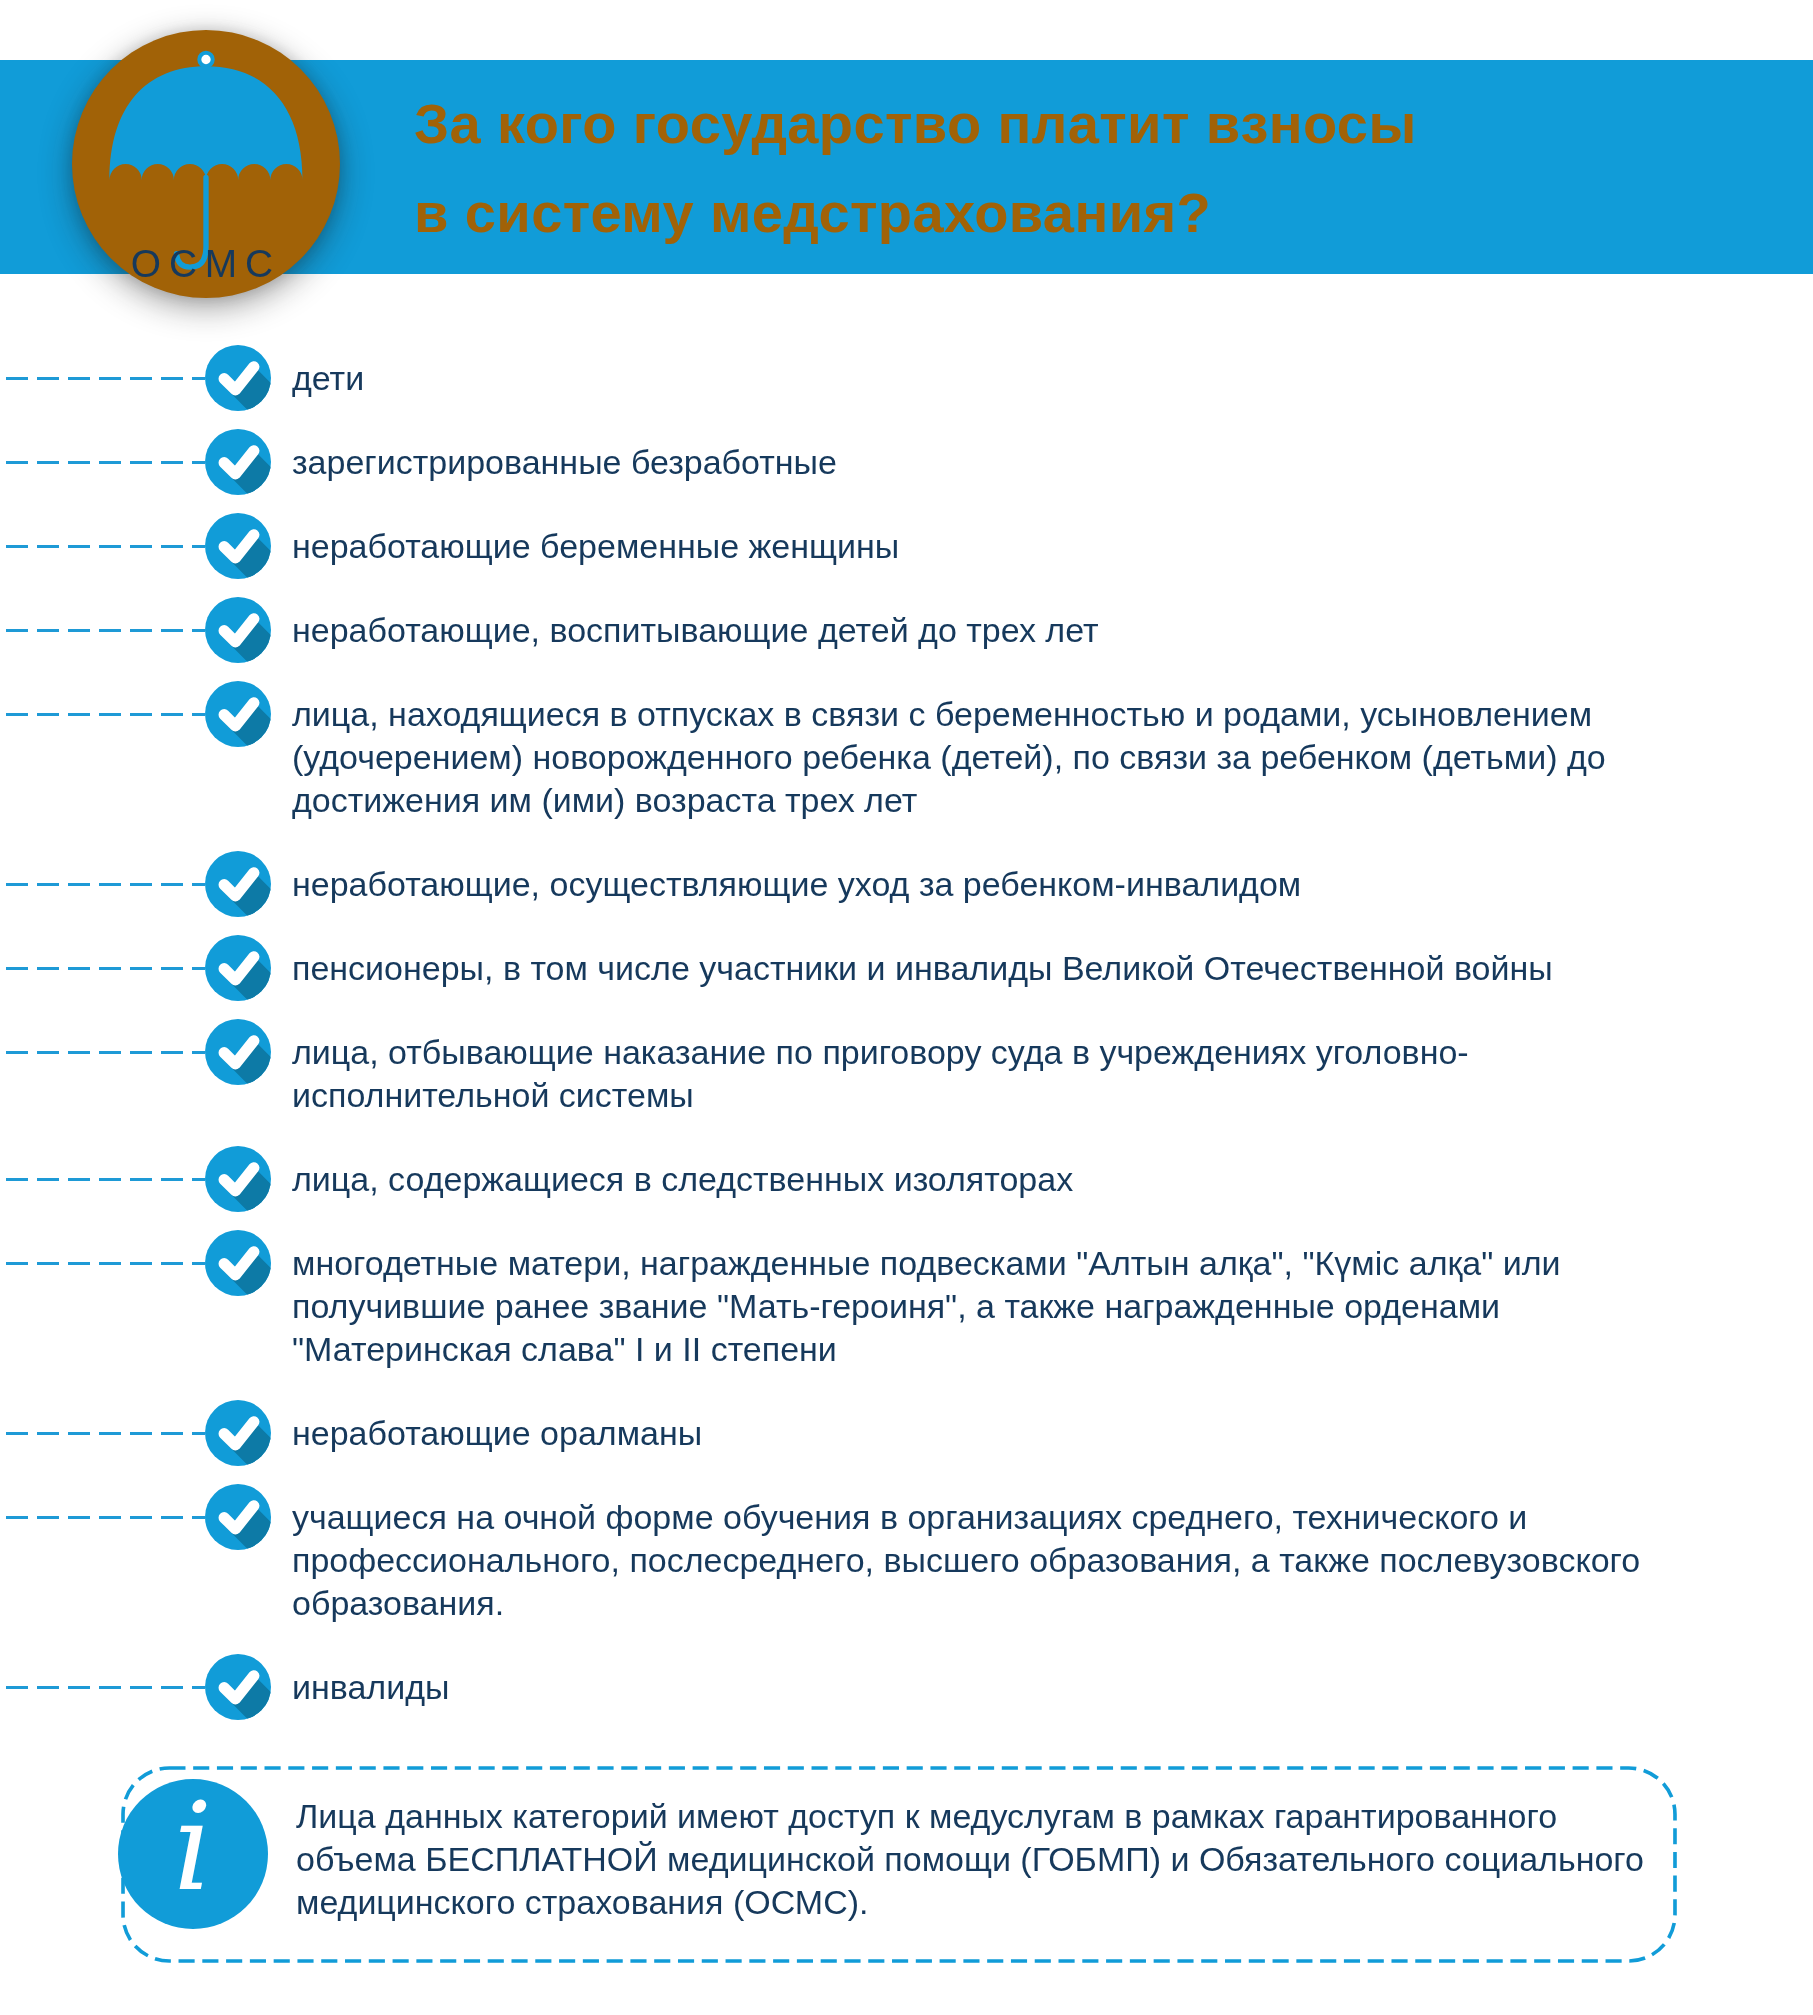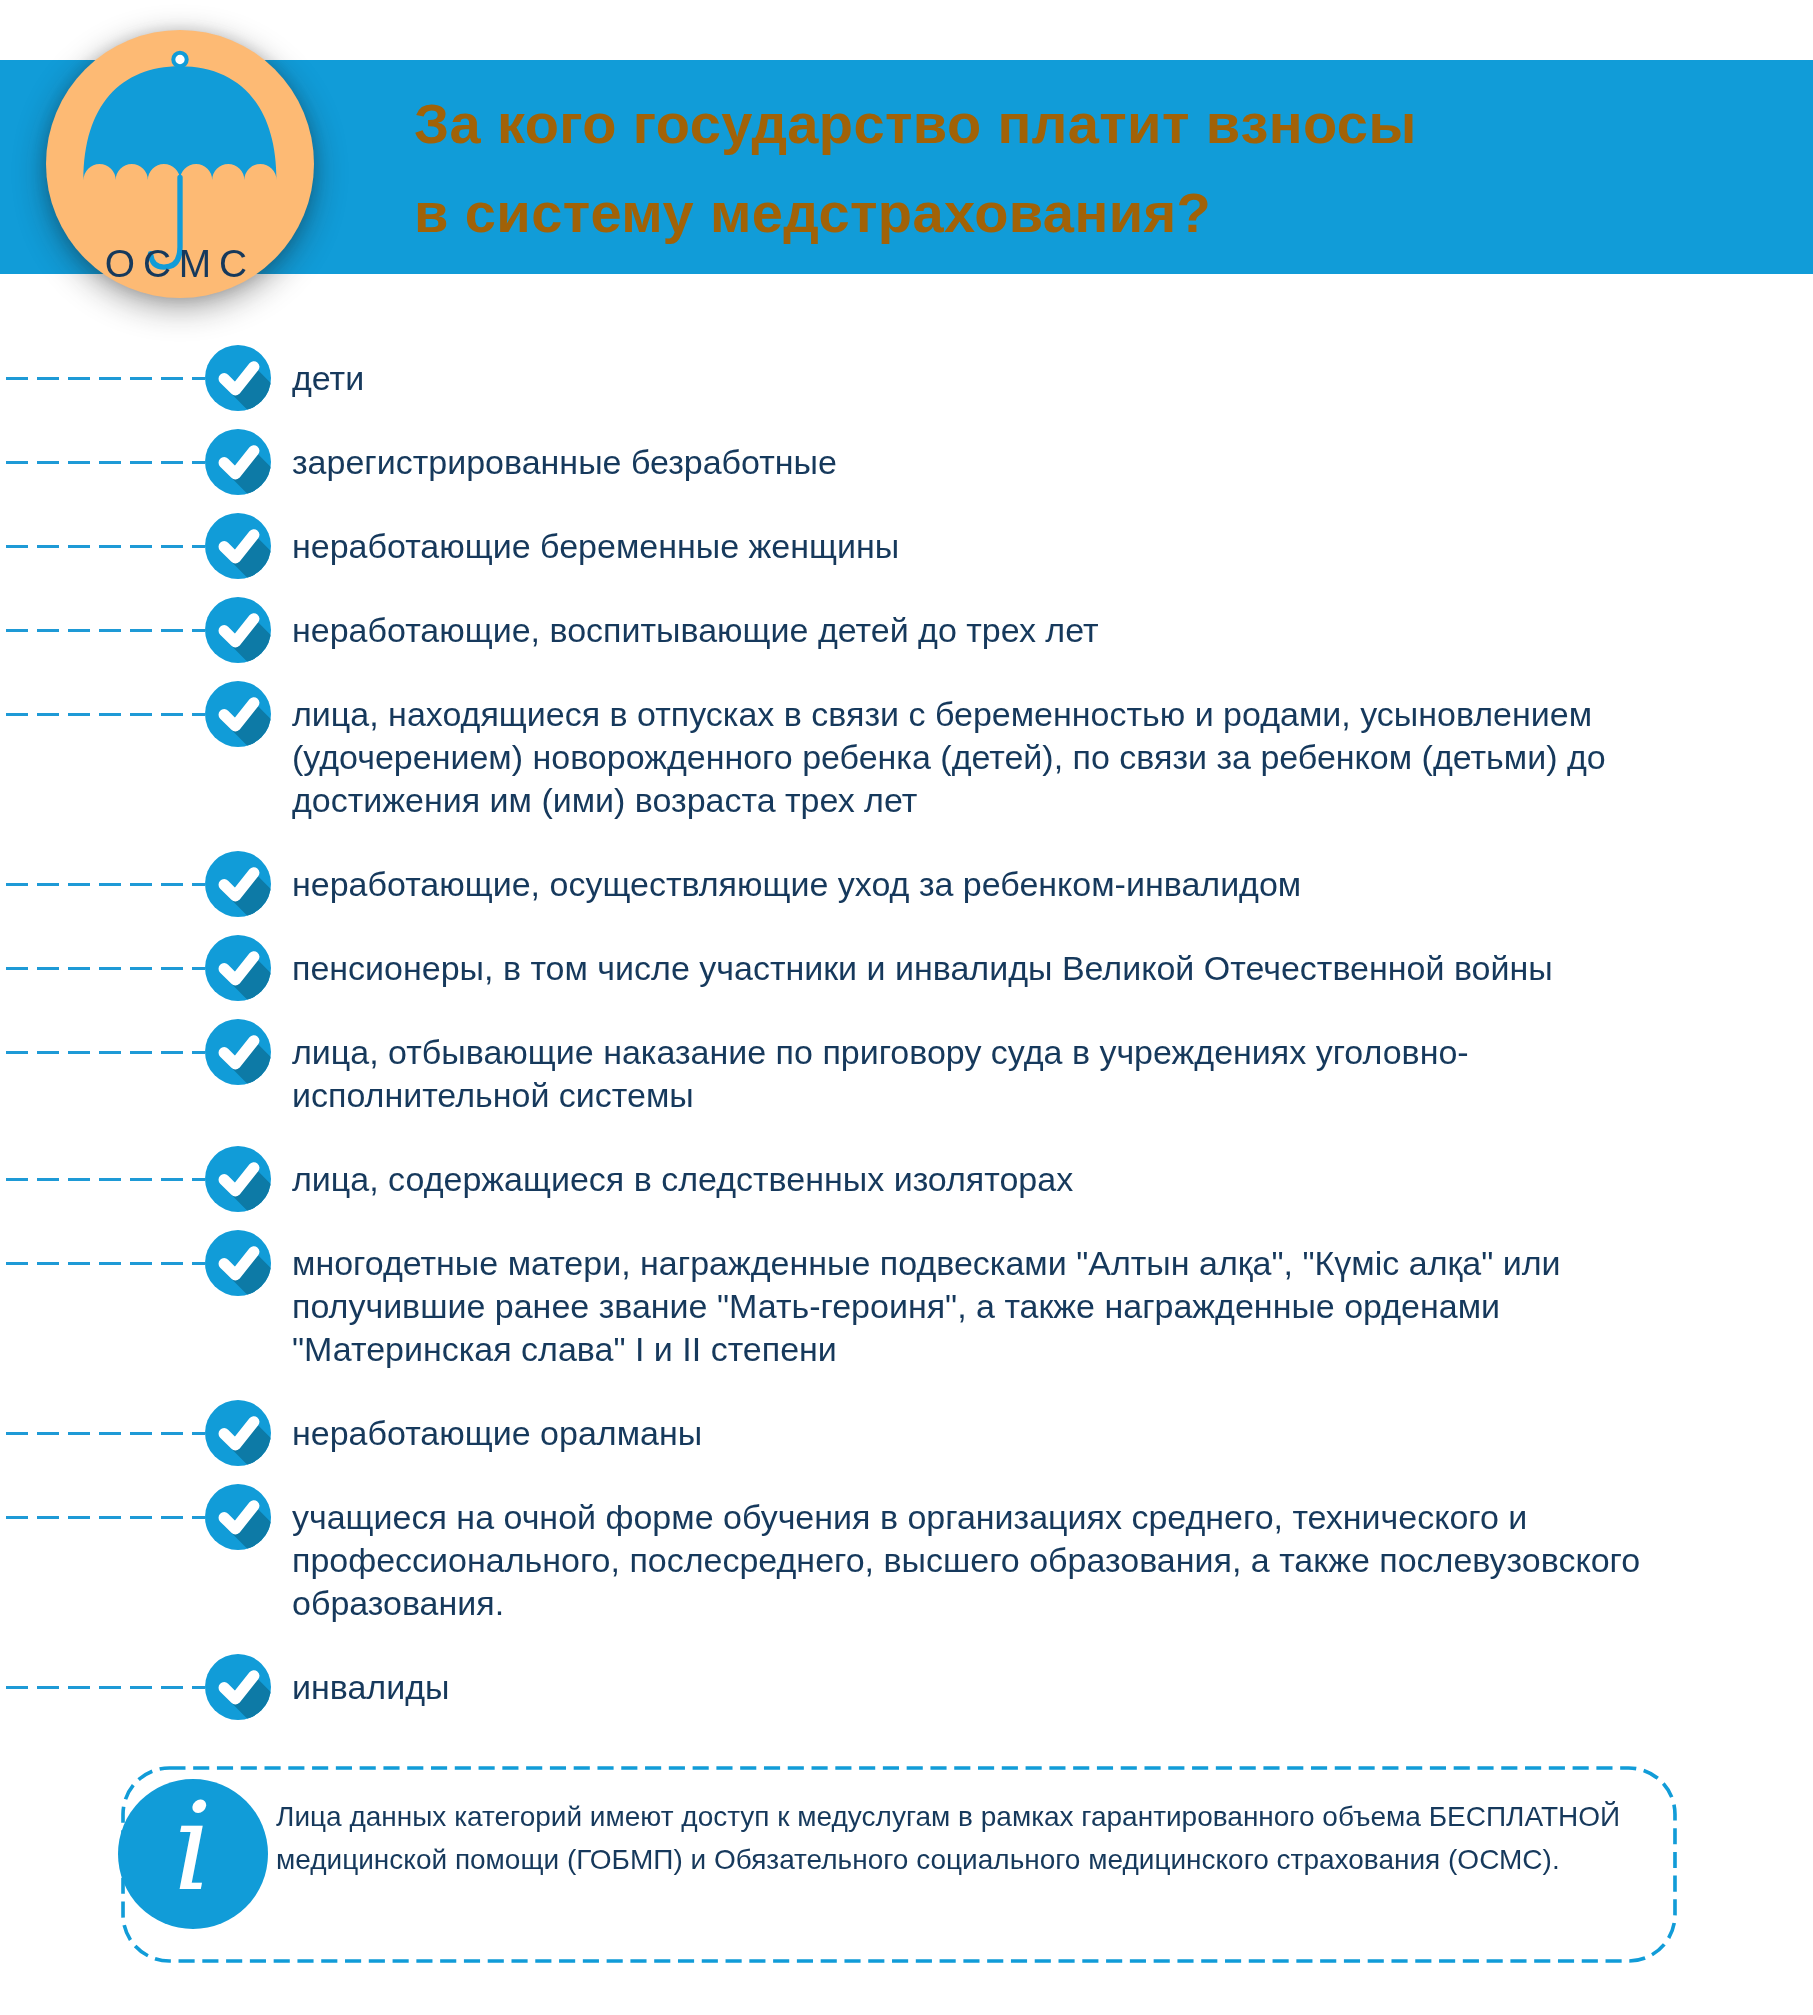--- a/index.html
+++ b/index.html
@@ -4,22 +4,22 @@
 <style>
   html,body{margin:0;padding:0;}
   body{
     width:1814px;height:2146px;position:relative;background:#ffffff;
     font-family:"Liberation Sans","DejaVu Sans",sans-serif;overflow:hidden;
   }
   
   .banner{position:absolute;left:0;top:60px;width:1814px;height:214px;background:#119CD8;}
   .title{position:absolute;left:414px;top:79px;color:#a16207;font-weight:bold;
          font-size:56px;line-height:89px;letter-spacing:0.4px;}
-  .logo-circle{position:absolute;left:46px;top:30px;width:268px;height:268px;border-radius:50%;
-         background:#fdba74;box-shadow:0 8.9px 32px rgba(25,25,25,.42),0 0 14px rgba(0,0,0,.12);}
+  .logo-circle{position:absolute;left:72px;top:30px;width:268px;height:268px;border-radius:50%;
+         background:#a16207;box-shadow:0 8.9px 32px rgba(25,25,25,.42),0 0 14px rgba(0,0,0,.12);}
   .logo-circle svg{position:absolute;left:0;top:0;width:100%;height:100%;}
   .canopy{fill:#119CD8;}
   .ring{fill:#ffffff;stroke:#119CD8;stroke-width:3;}
   .handle{stroke:#119CD8;stroke-width:4;fill:none;stroke-linecap:round;}
   .logo-text{fill:#16395C;font-size:29px;letter-spacing:6px;font-family:"Liberation Sans","DejaVu Sans",sans-serif;}
   
   .list{position:absolute;left:6px;top:357px;width:1814px;}
   .item{position:relative;padding-left:286px;margin-bottom:41px;}
   .item-text{max-width:1354px;font-size:34px;line-height:43px;color:#16395C;}
   .leader{position:absolute;left:0;top:20px;width:199px;height:2.8px;
@@ -29,22 +29,22 @@
   .c-sh{fill:#0D7AA6;}
   .c-tick{fill:none;stroke:#ffffff;stroke-width:17;stroke-linecap:round;stroke-linejoin:round;}
   
   .info-box{position:absolute;left:121px;top:1766px;width:1556px;height:197px;}
   .info-border{position:absolute;left:0;top:0;width:1556px;height:197px;}
   .info-border rect{fill:none;stroke:#119CD8;stroke-width:9;stroke-dasharray:40 19;}
   .info-icon-circle{position:absolute;left:-3.2px;top:13px;width:150px;height:150px;border-radius:50%;
           background:#119CD8;display:flex;align-items:center;justify-content:center;}
   .info-i{font-family:"DejaVu Serif","Liberation Serif",serif;font-style:italic;color:#ffffff;
           font-size:121px;line-height:121px;transform:translateY(-7.3px);}
-  .info-text{position:absolute;left:276px;top:1795px;max-width:1370px;
-          font-size:28px;line-height:43px;color:#16395C;}
+  .info-text{position:absolute;left:296px;top:1795px;max-width:1370px;
+          font-size:34px;line-height:43px;color:#16395C;}
 </style>
 </head>
 <body>
 
 <svg width="0" height="0" style="position:absolute" aria-hidden="true">
   <defs>
     <clipPath id="circleClip">
         <circle cx="50" cy="50" r="50"></circle>
       </clipPath>
   </defs>

